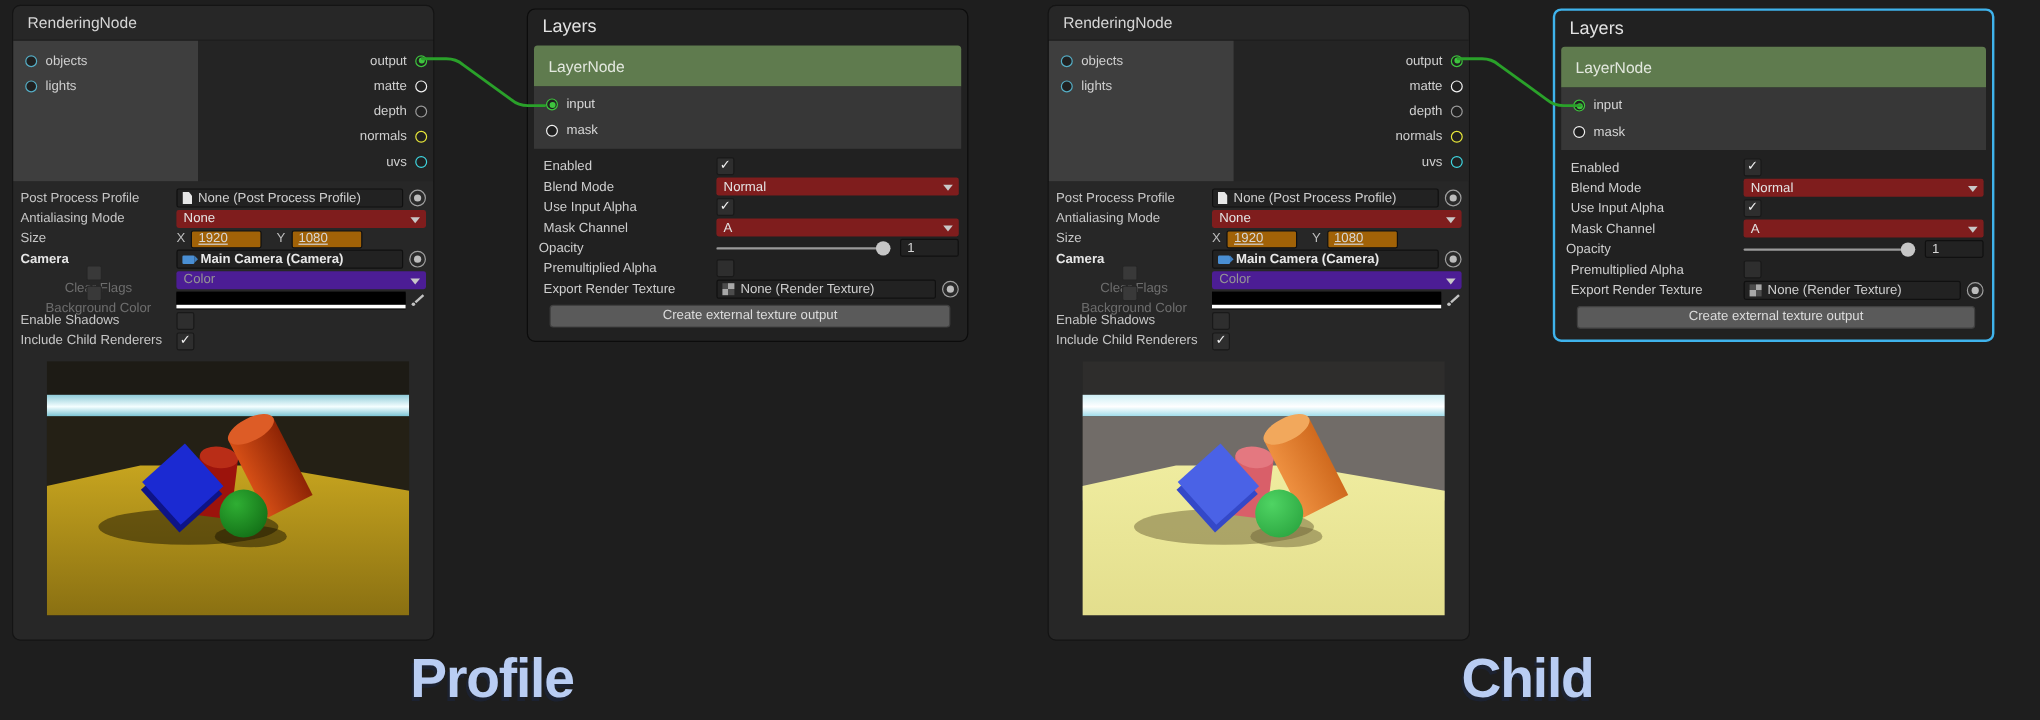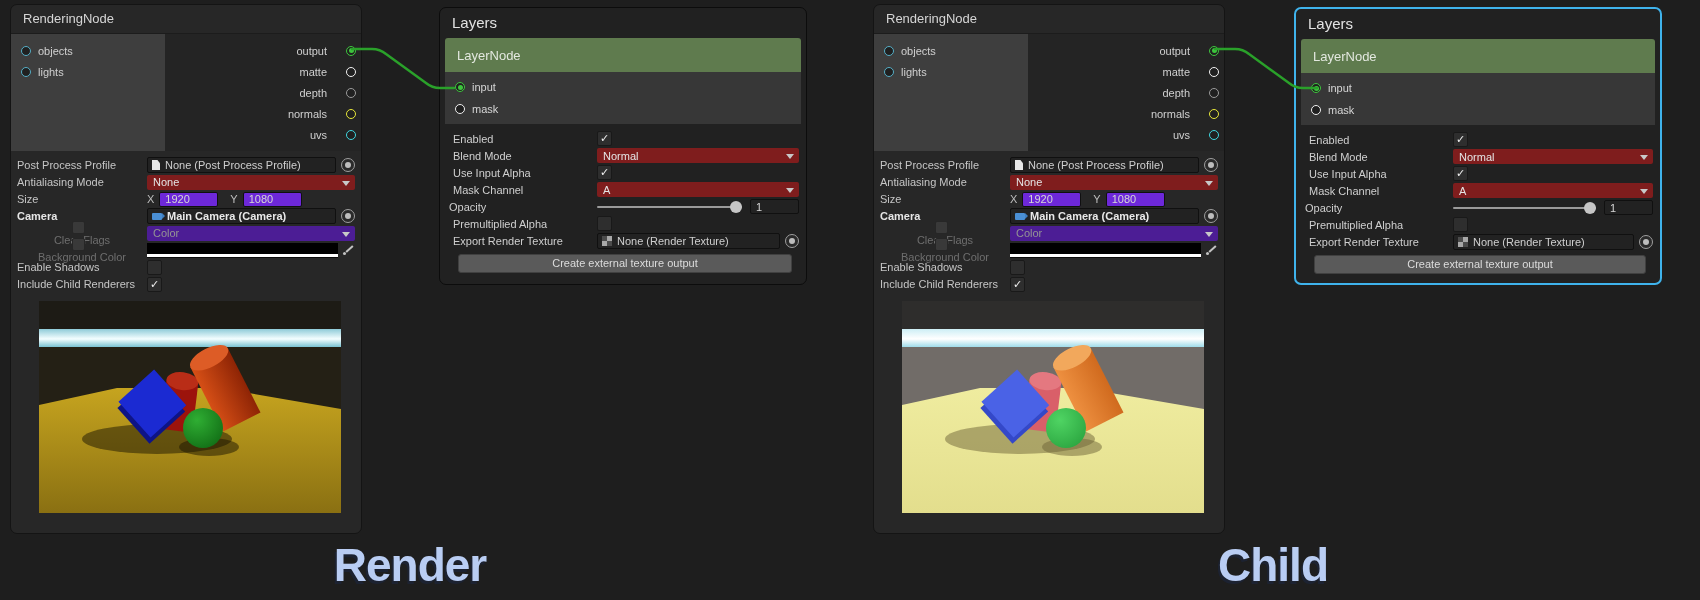--- a/index.html
+++ b/index.html
@@ -18,21 +18,21 @@
     position:absolute;left:0;top:0;width:352px;height:530px;
     background:#272727;border:1px solid #141414;border-radius:7px;
     box-sizing:border-box;overflow:hidden;
   }
   .node-title{height:28px;line-height:28px;padding-left:12px;font-size:13px;color:#d6d6d6;
     border-bottom:1px solid #1c1c1c;}
   .ports{position:relative;height:117px;background:#242424;}
   .ports-in{position:absolute;left:0;top:0;width:154px;height:117px;background:#3e3e3e;padding-top:6px;box-sizing:border-box;}
   .ports-out{position:absolute;right:0;top:0;left:174px;height:117px;padding-top:6px;box-sizing:border-box;}
   .port-row{display:flex;align-items:center;height:21px;padding-left:10px;}
-  .port-row.out{justify-content:flex-end;padding-right:5px;padding-left:0;gap:12px;}
+  .port-row.out{justify-content:flex-end;padding-right:5px;padding-left:0;}
   .port{width:8px;height:8px;border:1.6px solid currentColor;border-radius:50%;background:#202020;
     position:relative;flex:none;}
   .port.connected::after{content:"";position:absolute;inset:1.5px;background:currentColor;border-radius:50%;}
   .port-label{font-size:11px;color:#d0d0d0;margin:0 7px;}
 
   
   .props{padding:6px 6px 0 6px;}
   .prow{display:flex;align-items:center;height:16px;margin-bottom:1px;font-size:11px;color:#c6c6c6;}
   .plabel{width:130px;flex:none;}
   .plabel.bold{font-weight:bold;color:#e6e6e6;}
@@ -47,22 +47,22 @@
   .cam-icon{width:10px;height:7px;background:#4a8fd4;border-radius:1px;margin:0 5px 0 4px;position:relative;flex:none;}
   .cam-icon::after{content:"";position:absolute;right:-3px;top:0.5px;border-left:3px solid #3f7fc0;
     border-top:3px solid transparent;border-bottom:3px solid transparent;}
   .picker{width:12px;height:12px;border:1px solid #9f9f9f;border-radius:50%;margin-left:5px;position:relative;flex:none;background:#2a2a2a;}
   .picker::after{content:"";position:absolute;inset:3px;background:#bdbdbd;border-radius:50%;}
   .dropdown{flex:1;height:15px;background:#7f1d1d;border-radius:2px;position:relative;
     display:flex;align-items:center;padding:0 16px 0 6px;color:#e4e4e4;min-width:0;overflow:hidden;white-space:nowrap;}
   .dropdown::after{content:"";position:absolute;right:5px;top:6px;border:4px solid transparent;border-top:5px solid #c8c8c8;}
   .dropdown.dim{background:#4c1d95;color:#949494;}
   .axis{margin-right:5px;color:#bdbdbd;}
-  .numfield{width:52px;height:13px;background:#6d28d9;border:1px solid #101010;border-radius:2px;color:#d6d6d6;
-    padding-left:5px;margin-right:12px;display:flex;align-items:center;}
+  .numfield{width:52px;height:13px;background:#a16207;border:1px solid #101010;border-radius:2px;color:#d6d6d6;
+    padding-left:5px;margin-right:12px;display:flex;align-items:center;text-decoration:underline;}
   .checkbox{width:13px;height:13px;background:#2e2e2e;border:1px solid #191919;border-radius:2px;
     color:#f0f0f0;font-size:11px;line-height:12px;text-align:center;flex:none;}
   .swatch{flex:1;height:11px;background:#000;border-bottom:3px solid #fff;box-shadow:0 1px 0 #0a0a0a;}
   .dropper{width:13px;height:14px;margin-left:4px;position:relative;flex:none;}
   .dropper::before{content:"";position:absolute;left:3px;top:5px;width:9px;height:2px;background:#c2c2c2;transform:rotate(-42deg);}
   .dropper::after{content:"";position:absolute;left:1px;top:9px;width:3px;height:3px;background:#c2c2c2;border-radius:50%;}
 
   
   .preview{position:absolute;left:28px;top:296px;width:302px;height:212px;}
   .preview svg{display:block;}
@@ -341,21 +341,21 @@
             <span class="rt-icon"></span>
             <span class="val">None (Render Texture)</span>
           </div>
           <span class="picker"></span>
         </div>
       </div>
       <div class="create-btn">Create external texture output</div>
     </div>
   </div>
 
-  <div class="caption" style="color: rgb(185, 205, 243);">Render</div>
+  <div class="caption" style="color: rgb(185, 205, 243);">Profile</div>
 </div>
 
 <div class="group g1" style="--pv-top: #2e2d2c; --pv-sky-a: #cdeef5; --pv-sky-b: #ffffff; --pv-sky-c: #9fdcea; --pv-upper: #716c68; --pv-ground-a: #efec9f; --pv-ground-b: #e3de8d; --cube: #4a62e6; --cube-dark: #3448c8; --cyl-back: #d95f69; --cyl-back-top: #e47880; --cyl-a: #ee9040; --cyl-b: #d06a1e; --cyl-cap: #f2a85c; --sph-a: #4fd463; --sph-b: #27a03c; --shadow: rgba(110,100,55,0.5);">
 
   <svg class="wire" viewBox="0 0 130 70">
     <path d="M12,15 H32 Q40,15 46,20 L86,49 Q92,54 100,54 H114"></path>
   </svg>
 
   <div class="node">
     <div class="node-title">RenderingNode</div>

